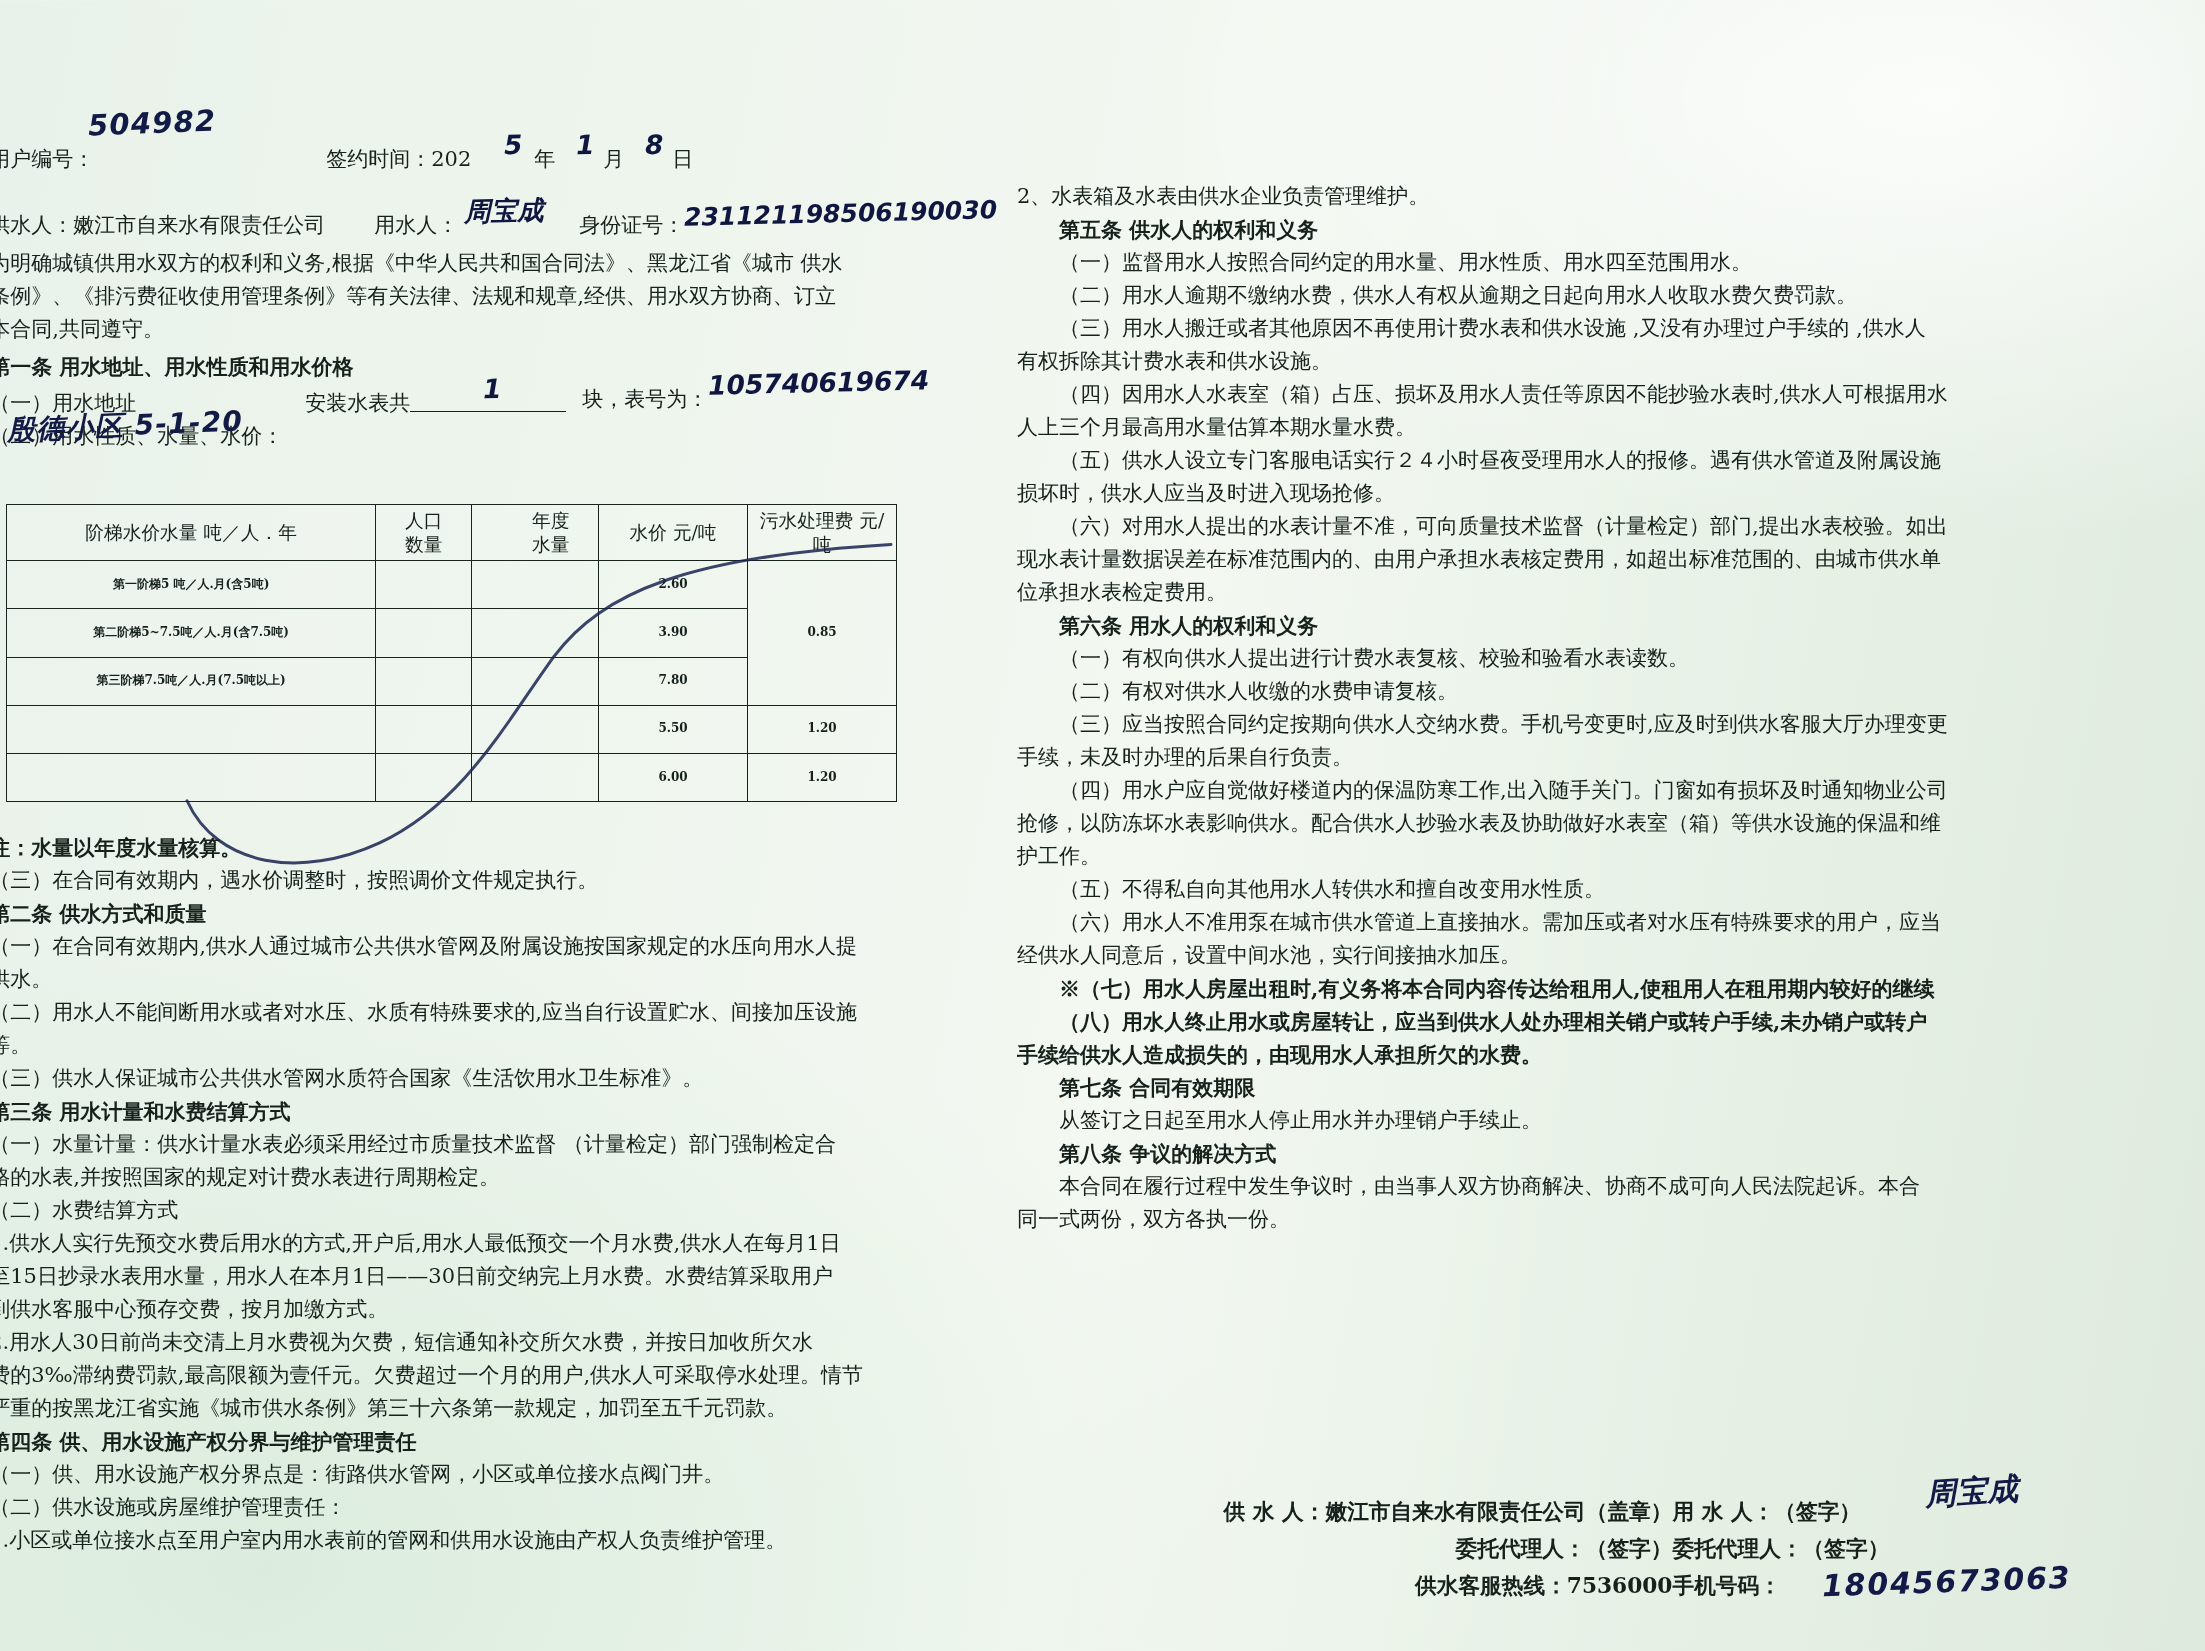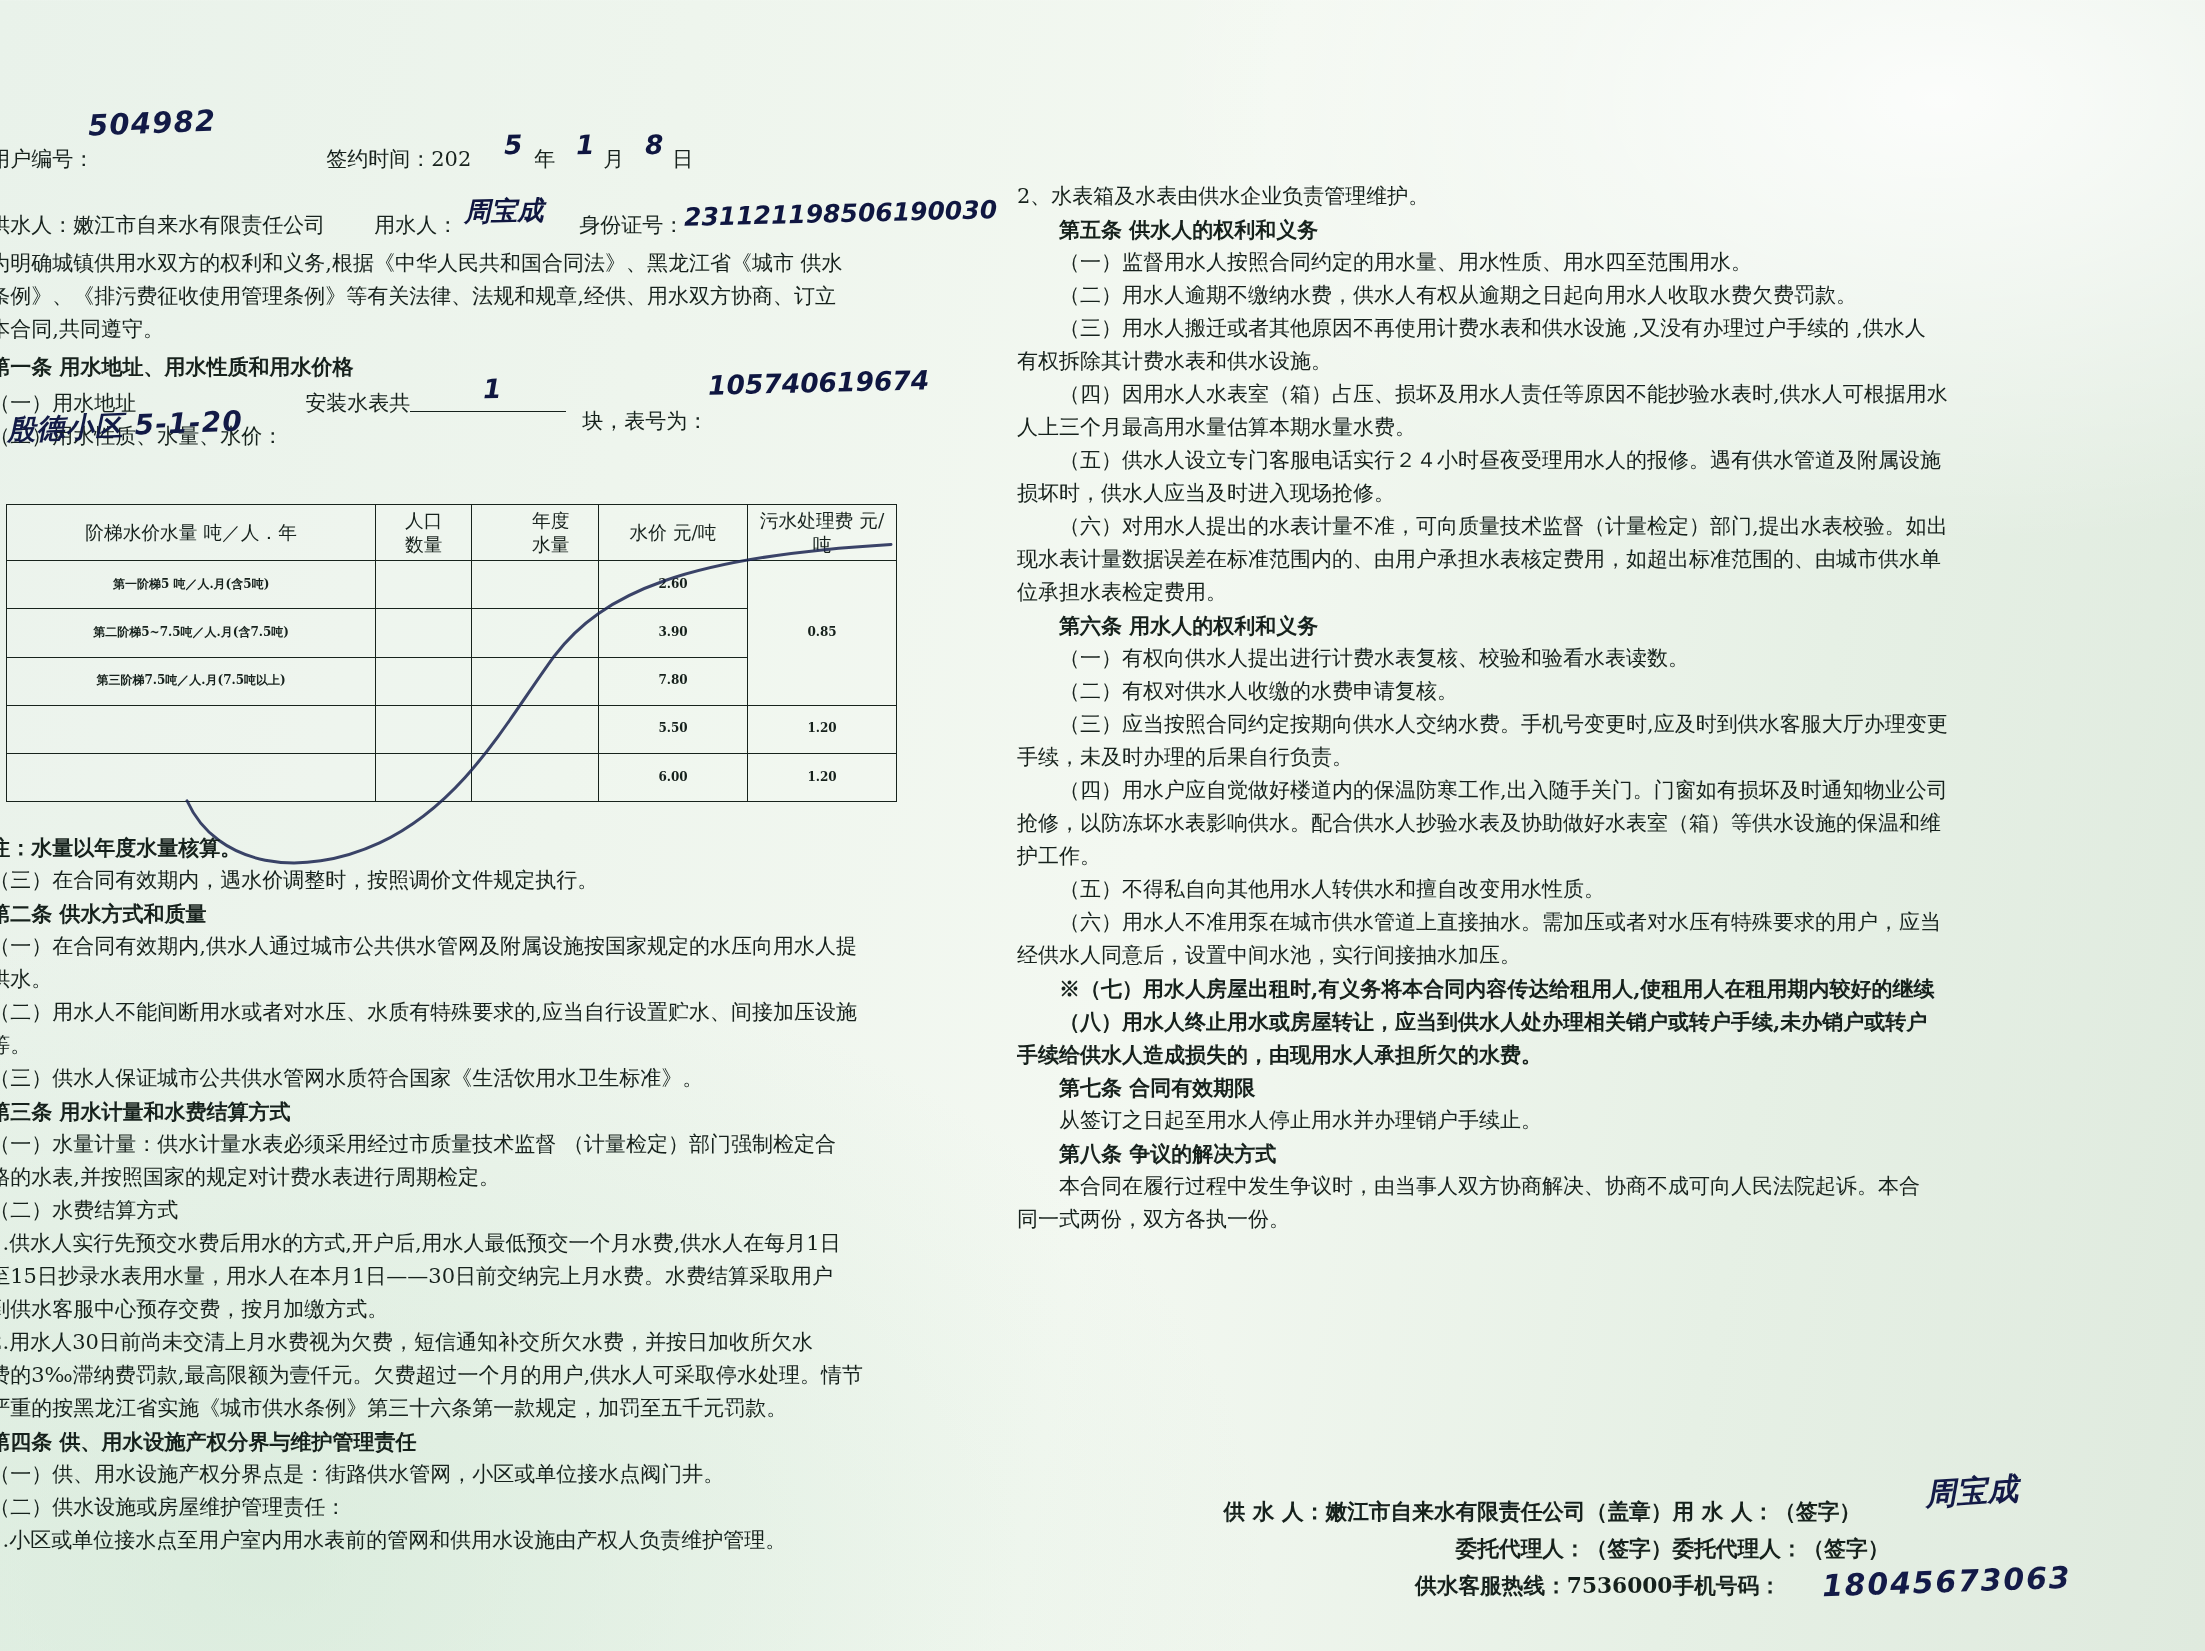--- a/index.html
+++ b/index.html
@@ -144,21 +144,21 @@
     <div class="ln">本合同,共同遵守。</div>
 
     <div class="ln b" style="margin-top:3.6px;">第一条  用水地址、用水性质和用水价格</div>
 
     <div class="hdr-row" style="height:52px;">
       <span class="lab" style="left:0;top:6px;">（一）用水地址</span>
       <span class="hw" style="position:absolute;left:18px;top:24px;font-size:28px;">殷德小区 5-1-20</span>
       <span class="lab" style="left:316px;top:6px;">安装水表共</span>
       <span class="hw2" style="position:absolute;left:494px;top:-9.6px;">1</span>
       <span class="uline" style="position:absolute;left:421px;top:28px;width:156px;"></span>
-      <span class="lab" style="left:593px;top:24px;">块，表号为：</span>
+      <span class="lab" style="left:593px;top:2px;">块，表号为：</span>
       <span class="hw2" style="position:absolute;left:719px;top:-15.6px;font-size:26.5px;">105740619674</span>
     </div>
 
     <div class="ln" style="margin-top:-14.4px;">（二）用水性质、水量、水价：</div>
   </div>
 
   <table class="price">
     <thead>
       <tr>
         <th style="width:385px;margin-top:17px;">阶梯水价水量         吨／人．年</th>

